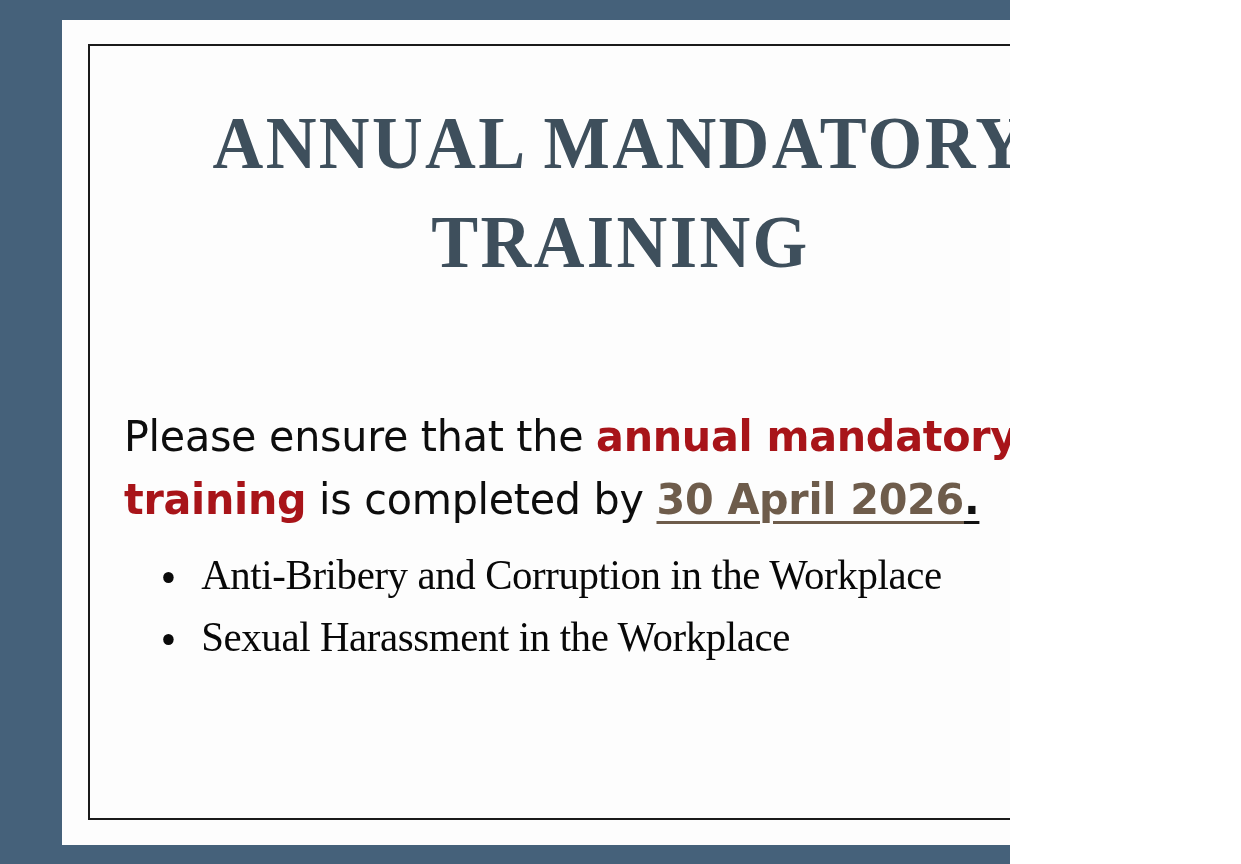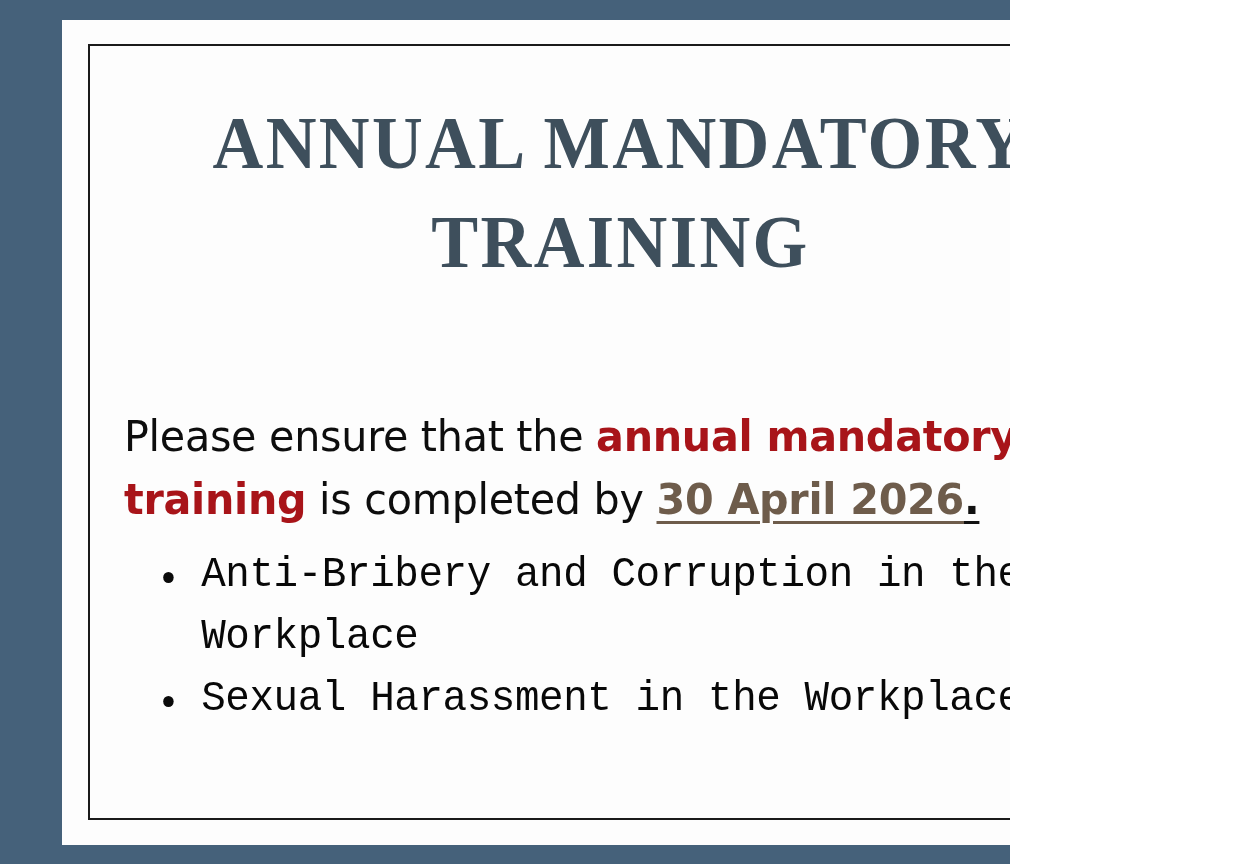--- a/index.html
+++ b/index.html
@@ -149,21 +149,21 @@
 
   
   .bullet-list {
     position: absolute;
     left: 60px;
     top: 500px;
     width: 980px;
     margin: 0;
     padding: 0;
     list-style: none;
-    font-family: Liberation Mono, monospace;
+    font-family: Liberation Serif, serif;
     font-size: 43px;
     line-height: 62px;
     color: #080808;
     letter-spacing: -0.4px;
   }
 
   .bullet-item {
     position: relative;
     padding-left: 56px;
     margin-bottom: 0;

